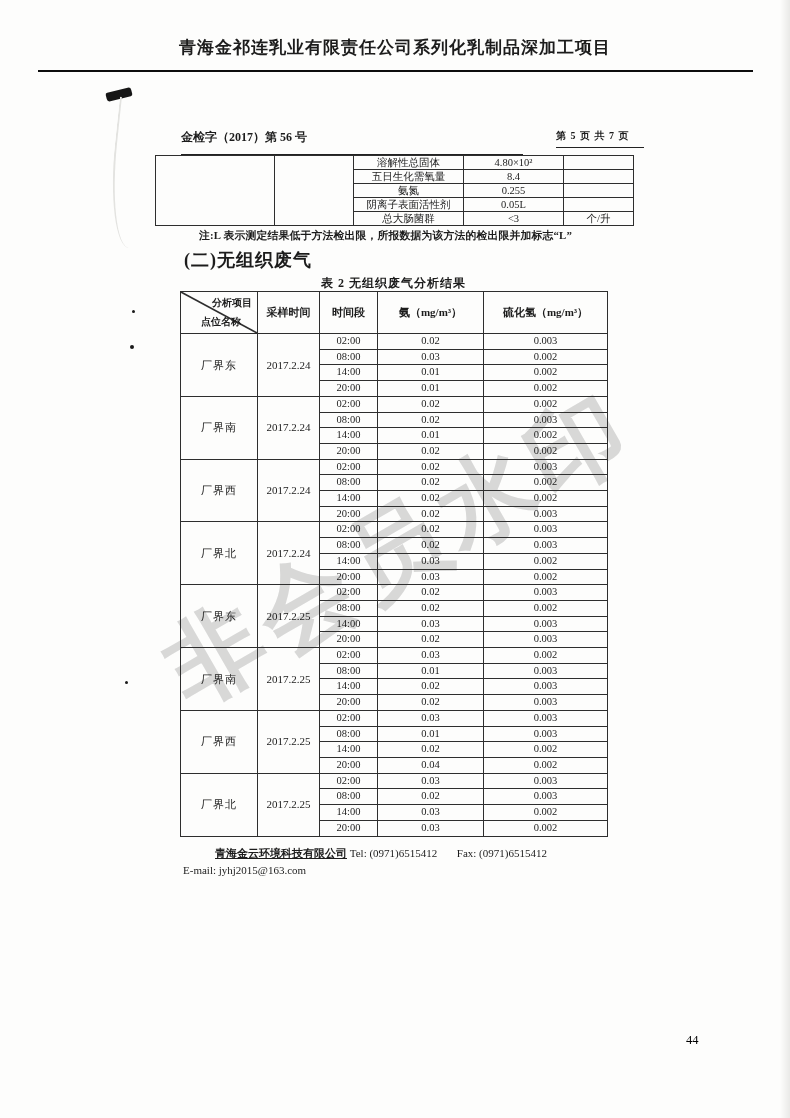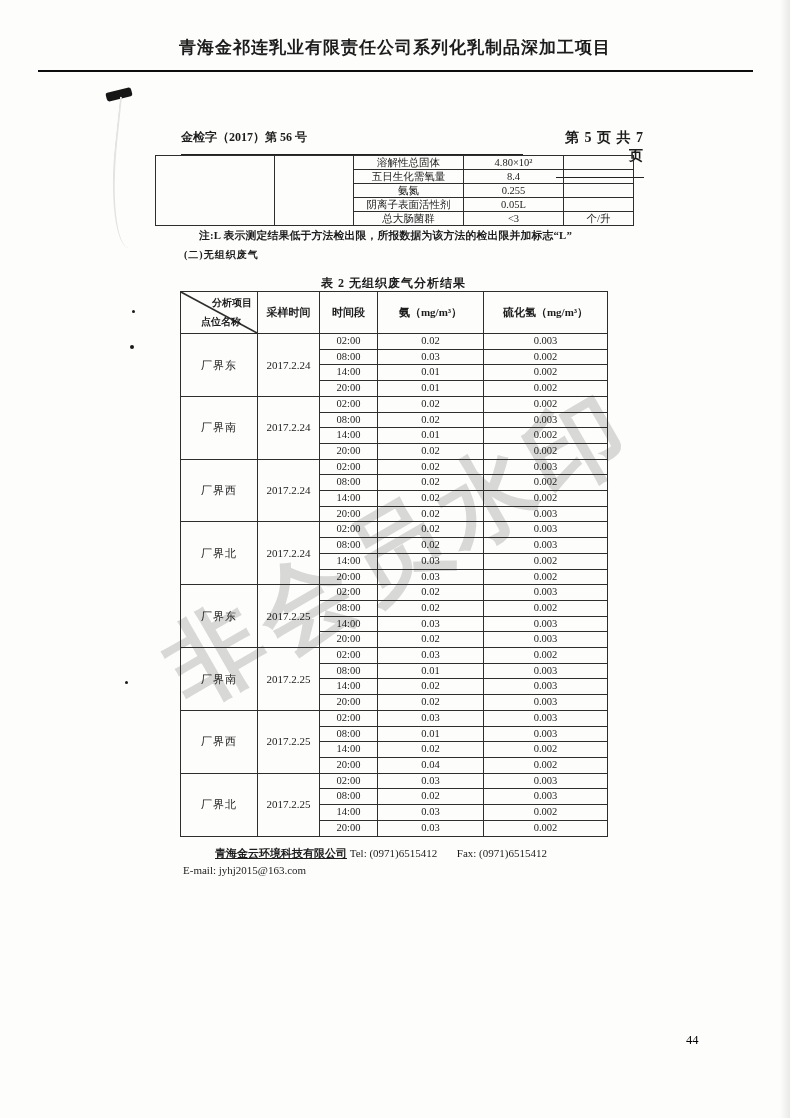--- a/index.html
+++ b/index.html
@@ -14,33 +14,33 @@
     color:#1c1c1c;
   }
   .edge-shade{position:absolute;top:0;right:0;width:10px;height:100%;
     background:linear-gradient(to left,#e9e9e7,rgba(233,233,231,0));}
   
   .page-title{position:absolute;top:36px;left:0;width:100%;
     text-align:center;font-size:17px;font-weight:600;letter-spacing:1px;}
   .title-rule{position:absolute;top:70px;left:38px;width:715px;height:2.2px;background:#0d0d0d;}
   .doc-number{position:absolute;top:129px;left:181px;width:342px;
     font-size:12px;font-weight:bold;border-bottom:1.6px solid #222;padding-bottom:8px;}
-  .page-indicator{position:absolute;top:129px;left:556px;width:88px;text-align:right;
-    font-size:14px;font-weight:bold;border-bottom:1.6px solid #222;padding-bottom:12px;letter-spacing:1px;}
+  .page-indicator{position:absolute;top:129px;left:556px;width:88px;text-align:left;
+    font-size:10px;font-weight:bold;border-bottom:1.6px solid #222;padding-bottom:4px;letter-spacing:1px;}
   
   table{border-collapse:collapse;table-layout:fixed;}
   td,th{border:1px solid #2e2e2e;padding:0;overflow:hidden;
     font-weight:normal;text-align:center;vertical-align:middle;}
   
   .top-table{position:absolute;left:155px;top:155px;width:478px;font-size:10.5px;}
   .top-table td{height:13px;line-height:13px;}
   .top-table .c-blank{background:transparent;}
   
   .note-text{position:absolute;left:199px;top:229px;font-size:10.8px;font-weight:bold;letter-spacing:.2px;}
-  .section-heading{position:absolute;left:184px;top:248px;font-size:10px;font-weight:bold;letter-spacing:1px;}
+  .section-heading{position:absolute;left:184px;top:248px;font-size:18px;font-weight:bold;letter-spacing:1px;}
   .table-title{position:absolute;left:180px;top:275px;width:427px;text-align:center;
     font-size:12px;font-weight:bold;letter-spacing:1px;}
   
   .main-table{position:absolute;left:180px;top:291px;width:427px;font-size:10.5px;}
   .main-table thead td{height:41px;font-size:11px;font-weight:bold;margin-left:24px;}
   .main-table tbody td{height:14.7px;line-height:14.7px;}
   .main-table .site{font-size:11px;letter-spacing:1px;}
   .main-table .date{font-size:11px;}
   .diag-cell{position:relative;}
   .diag-cell svg{position:absolute;inset:0;width:100%;height:100%;}

